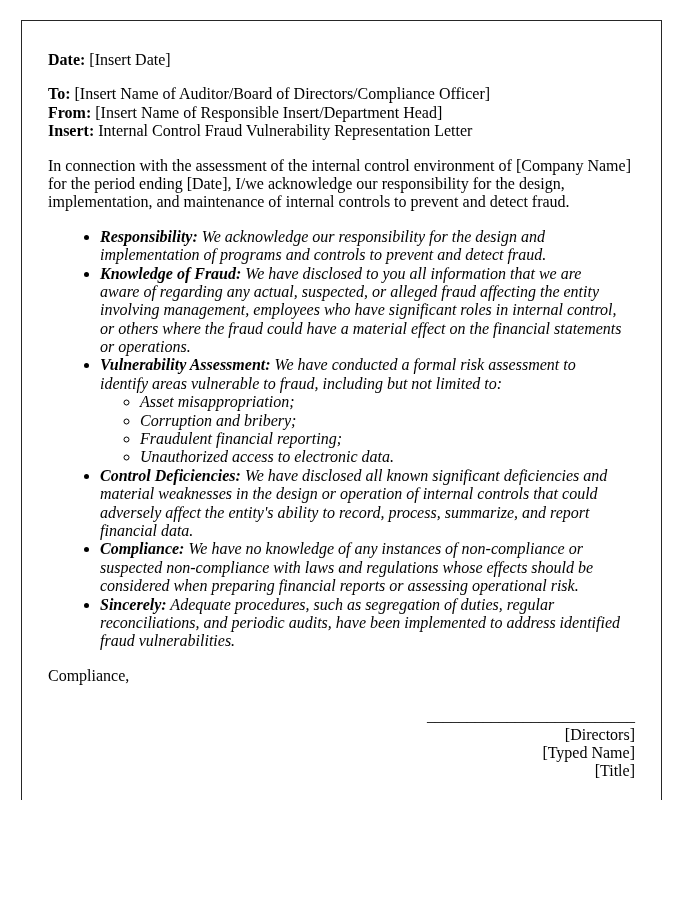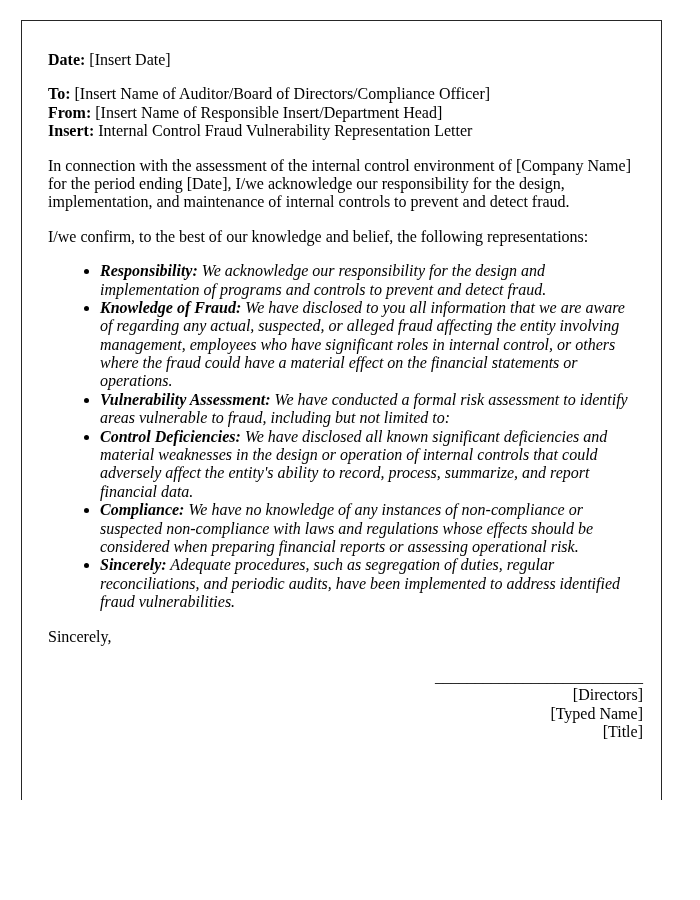--- a/index.html
+++ b/index.html
@@ -18,21 +18,21 @@
   }
   .page {
     position: absolute;
     left: 21px;
     top: 20px;
     width: 641px;
     height: 780px;
     box-sizing: border-box;
     border: 1.5px solid #262626;
     border-bottom: none;
-    padding: 14px 18px 0 26px;
+    padding: 14px 26px 0 26px;
     overflow: hidden;
     background: #ffffff;
   }
   .block { margin: 16px 0; }
   b { font-weight: bold; }
   ul.reps {
     margin: 16px 12px;
     padding-left: 40px;
     list-style-type: disc;
     font-style: italic;
@@ -53,33 +53,38 @@
   <p class="block"><b>Date:</b><span> [Insert Date]</span></p>
 
   <p class="block">
     <b>To:</b><span> [Insert Name of Auditor/Board of Directors/Compliance Officer]</span><br>
     <b>From:</b><span> [Insert Name of Responsible Insert/Department Head]</span><br>
     <b>Insert:</b><span> Internal Control Fraud Vulnerability Representation Letter</span>
   </p>
 
   <p class="block">In connection with the assessment of the internal control environment of [Company Name] for the period ending [Date], I/we acknowledge our responsibility for the design, implementation, and maintenance of internal controls to prevent and detect fraud.</p>
 
-  <p class="block">I/we confirm, to the best of our knowledge and belief, the following representations:</p>
 
   <ul class="reps">
     <li><b>Responsibility:</b><span> We acknowledge our responsibility for the design and implementation of programs and controls to prevent and detect fraud.</span></li>
     <li><b>Knowledge of Fraud:</b><span> We have disclosed to you all information that we are aware of regarding any actual, suspected, or alleged fraud affecting the entity involving management, employees who have significant roles in internal control, or others where the fraud could have a material effect on the financial statements or operations.</span></li>
     <li><b>Vulnerability Assessment:</b><span> We have conducted a formal risk assessment to identify areas vulnerable to fraud, including but not limited to:</span>
+      <ul class="sub">
+        <li>Asset misappropriation;</li>
+        <li>Corruption and bribery;</li>
+        <li>Fraudulent financial reporting;</li>
+        <li>Unauthorized access to electronic data.</li>
+      </ul>
     </li>
     <li><b>Control Deficiencies:</b><span> We have disclosed all known significant deficiencies and material weaknesses in the design or operation of internal controls that could adversely affect the entity's ability to record, process, summarize, and report financial data.</span></li>
     <li><b>Compliance:</b><span> We have no knowledge of any instances of non-compliance or suspected non-compliance with laws and regulations whose effects should be considered when preparing financial reports or assessing operational risk.</span></li>
     <li><b>Sincerely:</b><span> Adequate procedures, such as segregation of duties, regular reconciliations, and periodic audits, have been implemented to address identified fraud vulnerabilities.</span></li>
   </ul>
 
-  <p class="block">Sincerely,</p>
+  <p class="block">Compliance,</p>
 
   <p class="block sig-block">
     <span class="sig-line-text">__________________________</span><br>
     <span>[Directors]</span><br>
     <span>[Typed Name]</span><br>
     <span>[Title]</span>
   </p>
 
 </div>
 

